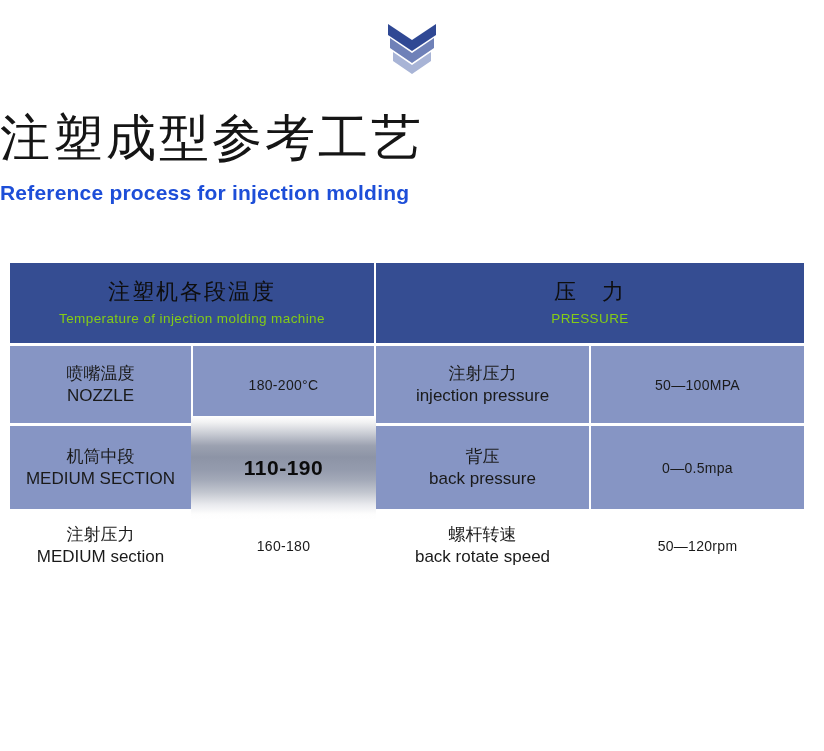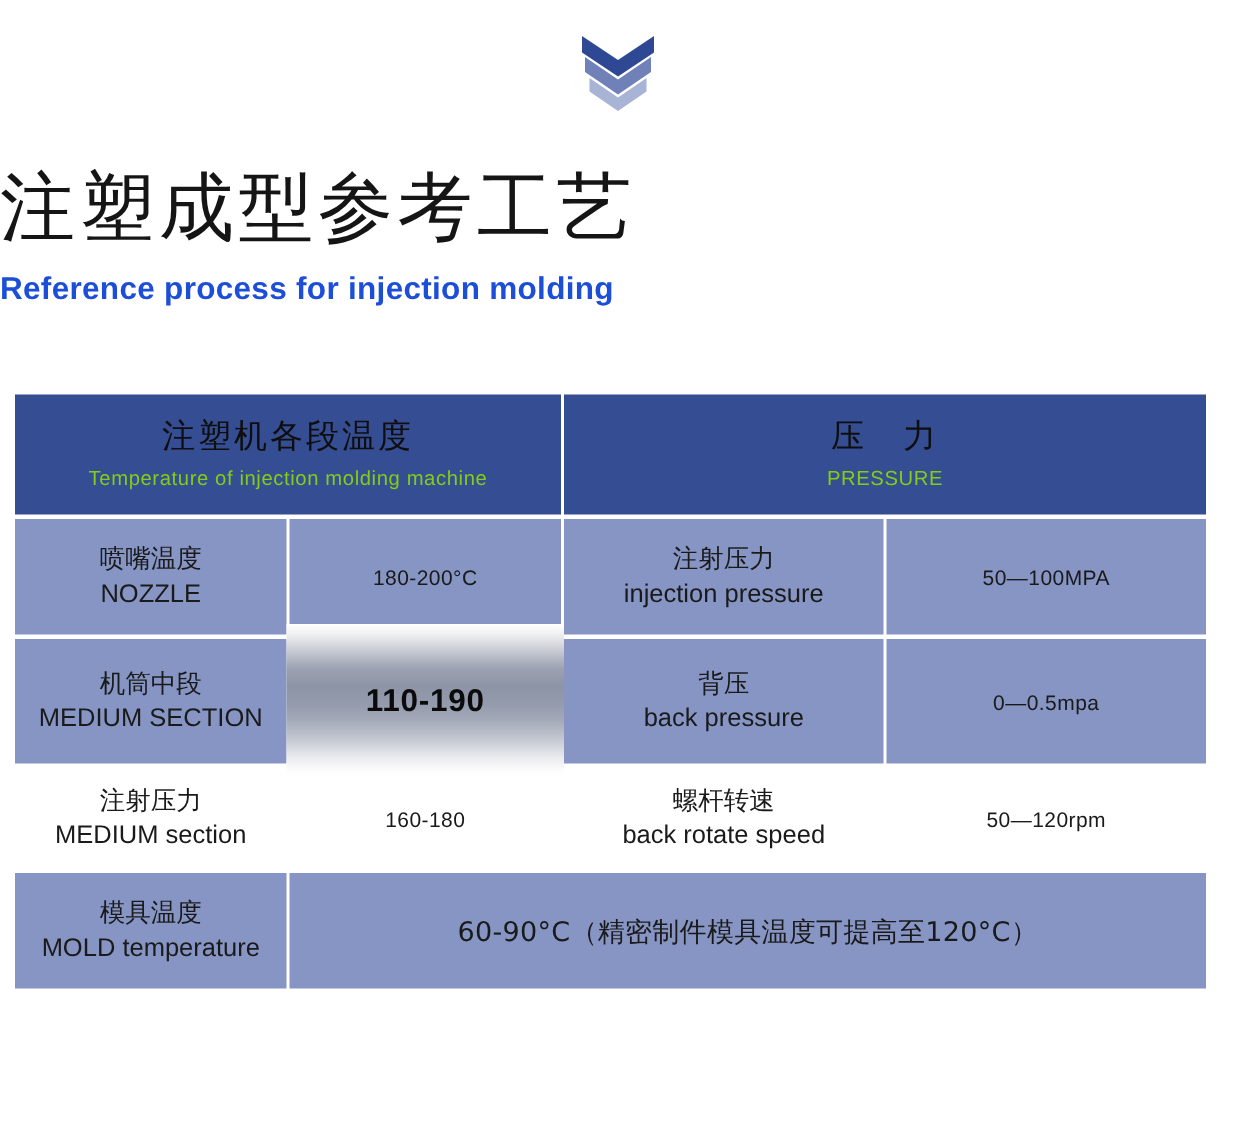--- a/index.html
+++ b/index.html
@@ -265,29 +265,16 @@
           <span class="en">back rotate speed</span>
         </div>
       </td>
       <td>
         <div class="cell">
               <span class="val">50—120rpm</span>
             </div>
       </td>
     </tr>
 
-    <tr class="shade r5">
-      <td>
-        <div class="cell">
-          <span class="cn">模具温度</span>
-          <span class="en">MOLD temperature</span>
-        </div>
-      </td>
-      <td colspan="3">
-        <div class="cell">
-              <span class="note">60-90°C（精密制件模具温度可提高至120°C）</span>
-            </div>
-      </td>
-    </tr>
 
   </tbody>
     </table>
 </div>
 
 </body></html>

